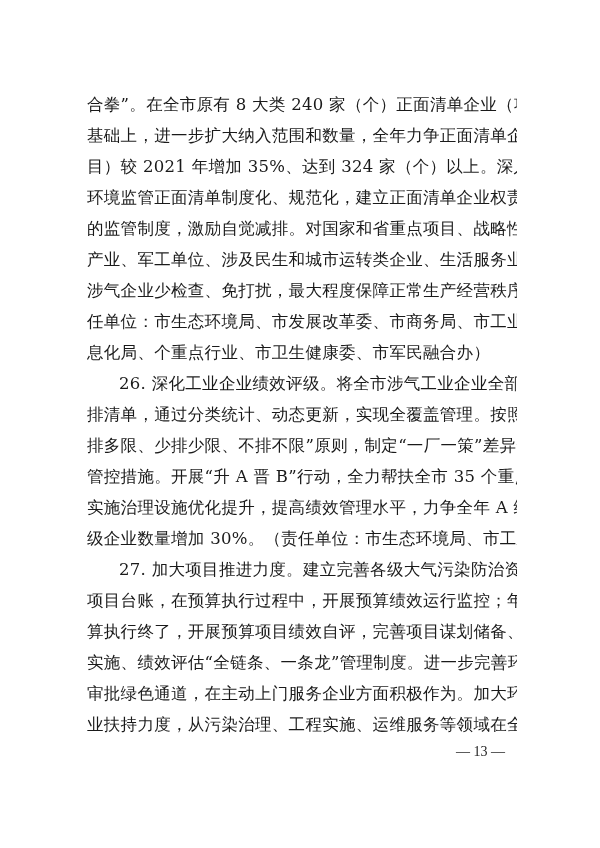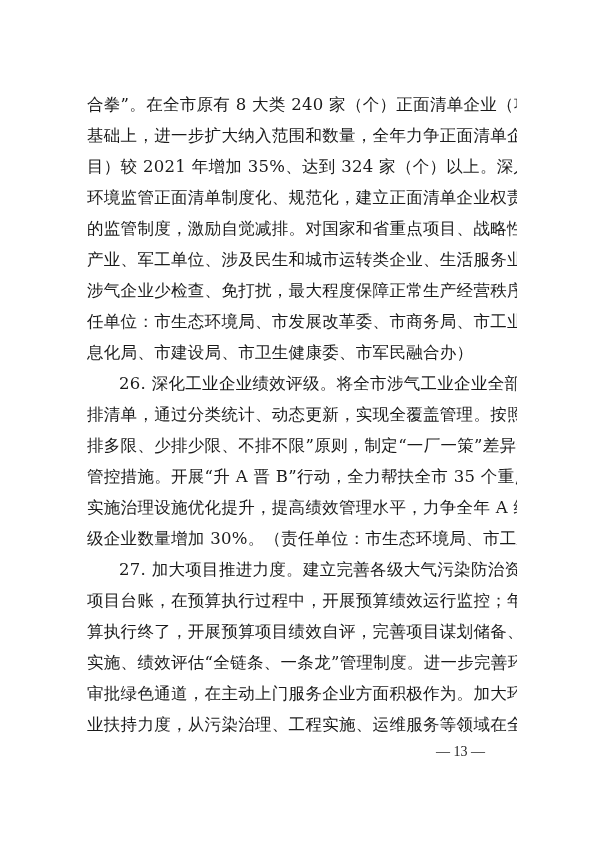--- a/index.html
+++ b/index.html
@@ -11,37 +11,37 @@
       position: absolute; left: 87px; top: 89px; width: 430px;
     }
     .line {
       height: 31px; line-height: 31px; font-size: 16.5px; white-space: nowrap;
       text-align: justify; text-align-last: justify; overflow: hidden;
       letter-spacing: 0.3px;
     }
     .line.indent { padding-left: 32px; }
     .line.last { text-align-last: left; }
     .page-number {
-      position: absolute; left: 436px; top: 744px; font-size: 14px;
+      position: absolute; left: 456px; top: 744px; font-size: 14px;
       font-family: "Liberation Serif", "DejaVu Serif", serif; color: #222; white-space: nowrap;
     }
   </style>
 </head>
 <body>
 
 <div class="page">
   <div class="line">合拳”。在全市原有 8 大类 240 家（个）正面清单企业（项目）的</div>
   <div class="line">基础上，进一步扩大纳入范围和数量，全年力争正面清单企业（项</div>
   <div class="line">目）较 2021 年增加 35%、达到 324 家（个）以上。深入推进生态</div>
   <div class="line">环境监管正面清单制度化、规范化，建立正面清单企业权责匹配</div>
   <div class="line">的监管制度，激励自觉减排。对国家和省重点项目、战略性新兴</div>
   <div class="line">产业、军工单位、涉及民生和城市运转类企业、生活服务业、微</div>
   <div class="line">涉气企业少检查、免打扰，最大程度保障正常生产经营秩序。（责</div>
   <div class="line">任单位：市生态环境局、市发展改革委、市商务局、市工业和信</div>
-  <div class="line last">息化局、市建设局、市卫生健康委、市军民融合办）</div>
+  <div class="line last">息化局、个重点行业、市卫生健康委、市军民融合办）</div>
   <div class="line indent">26. 深化工业企业绩效评级。将全市涉气工业企业全部纳入减</div>
   <div class="line">排清单，通过分类统计、动态更新，实现全覆盖管理。按照“多</div>
   <div class="line">排多限、少排少限、不排不限”原则，制定“一厂一策”差异化</div>
   <div class="line">管控措施。开展“升 A 晋 B”行动，全力帮扶全市 35 个重点行业</div>
   <div class="line">实施治理设施优化提升，提高绩效管理水平，力争全年 A 级、B</div>
   <div class="line">级企业数量增加 30%。（责任单位：市生态环境局、市工业和信息</div>
   <div class="line indent">27. 加大项目推进力度。建立完善各级大气污染防治资金支持</div>
   <div class="line">项目台账，在预算执行过程中，开展预算绩效运行监控；年度预</div>
   <div class="line">算执行终了，开展预算项目绩效自评，完善项目谋划储备、落地</div>
   <div class="line">实施、绩效评估“全链条、一条龙”管理制度。进一步完善环评</div>

